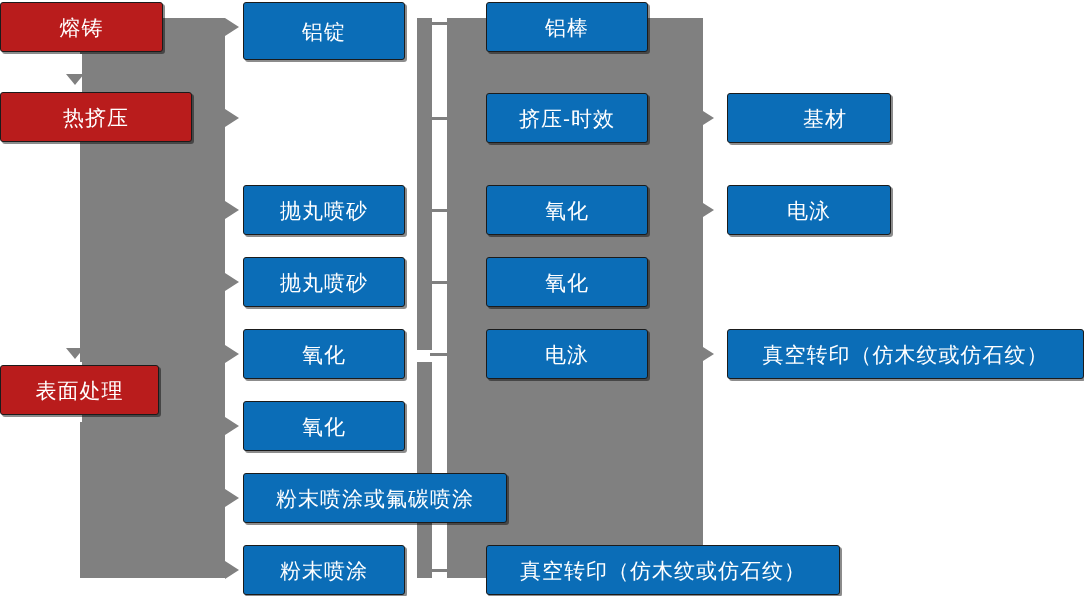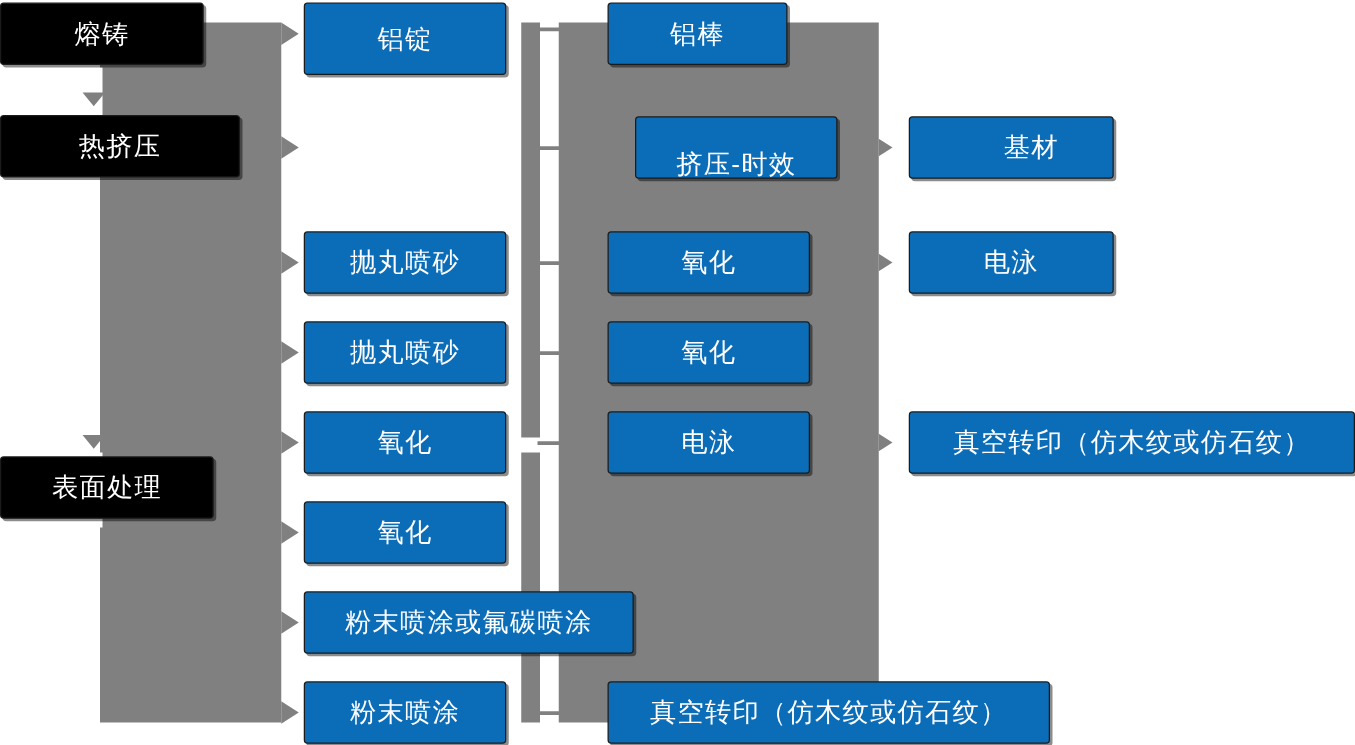--- a/index.html
+++ b/index.html
@@ -44,21 +44,21 @@
     display:flex;align-items:center;justify-content:center;
     color:#ffffff;
     border:1px solid #1b1b1b;
     border-radius:3px;
     font-size:21px;
     line-height:1;
     letter-spacing:1px;
     white-space:nowrap;
     box-shadow:2px 2px 0 rgba(0,0,0,0.45);
   }
-  .box.dark{background:#000000;}
+  .box.dark{background:#b91c1c;}
   .box.light{background:#0b6db7;}
   .box .lbl{pointer-events:none;}
 </style>
 </head>
 <body>
 
 <div id="stage">
 
   <div class="conn" style="left:80px;top:18px;width:145px;height:560px;"></div>
 
@@ -97,21 +97,21 @@
   <div class="arrow-r-sm" style="left:703px;top:111px;"></div>
   <div class="arrow-r-sm" style="left:703px;top:203px;"></div>
   <div class="arrow-r-sm" style="left:703px;top:347px;"></div>
 
   <div class="box dark" style="left:0px;top:2px;width:163px;height:50px;">
     <span class="lbl">熔铸</span>
   </div>
   <div class="box dark" style="left:0px;top:92px;width:192px;height:50px;">
     <span class="lbl">热挤压</span>
   </div>
-  <div class="box dark" style="left:0px;top:365px;width:171px;height:50px;">
+  <div class="box dark" style="left:0px;top:365px;width:159px;height:50px;">
     <span class="lbl">表面处理</span>
   </div>
 
   <div class="box light" style="left:243px;top:2px;width:162px;height:58px;">
     <span class="lbl">铝锭</span>
   </div>
   <div class="box light" style="left:243px;top:185px;width:162px;height:50px;">
     <span class="lbl">抛丸喷砂</span>
   </div>
   <div class="box light" style="left:243px;top:257px;width:162px;height:50px;">
@@ -123,24 +123,24 @@
   <div class="box light" style="left:243px;top:401px;width:162px;height:50px;">
     <span class="lbl">氧化</span>
   </div>
   <div class="box light" style="left:243px;top:473px;width:264px;height:50px;align-items:center;">
     <span class="lbl">粉末喷涂或氟碳喷涂</span>
   </div>
   <div class="box light" style="left:243px;top:545px;width:162px;height:50px;">
     <span class="lbl">粉末喷涂</span>
   </div>
 
-  <div class="box light" style="left:486px;top:2px;width:144px;height:50px;">
+  <div class="box light" style="left:486px;top:2px;width:162px;height:50px;">
     <span class="lbl">铝棒</span>
   </div>
-  <div class="box light" style="left:508px;top:93px;width:162px;height:50px;align-items:flex-end;">
+  <div class="box light" style="left:486px;top:93px;width:162px;height:50px;">
     <span class="lbl">挤压-时效</span>
   </div>
   <div class="box light" style="left:486px;top:185px;width:162px;height:50px;">
     <span class="lbl">氧化</span>
   </div>
   <div class="box light" style="left:486px;top:257px;width:162px;height:50px;">
     <span class="lbl">氧化</span>
   </div>
   <div class="box light" style="left:486px;top:329px;width:162px;height:50px;">
     <span class="lbl">电泳</span>

